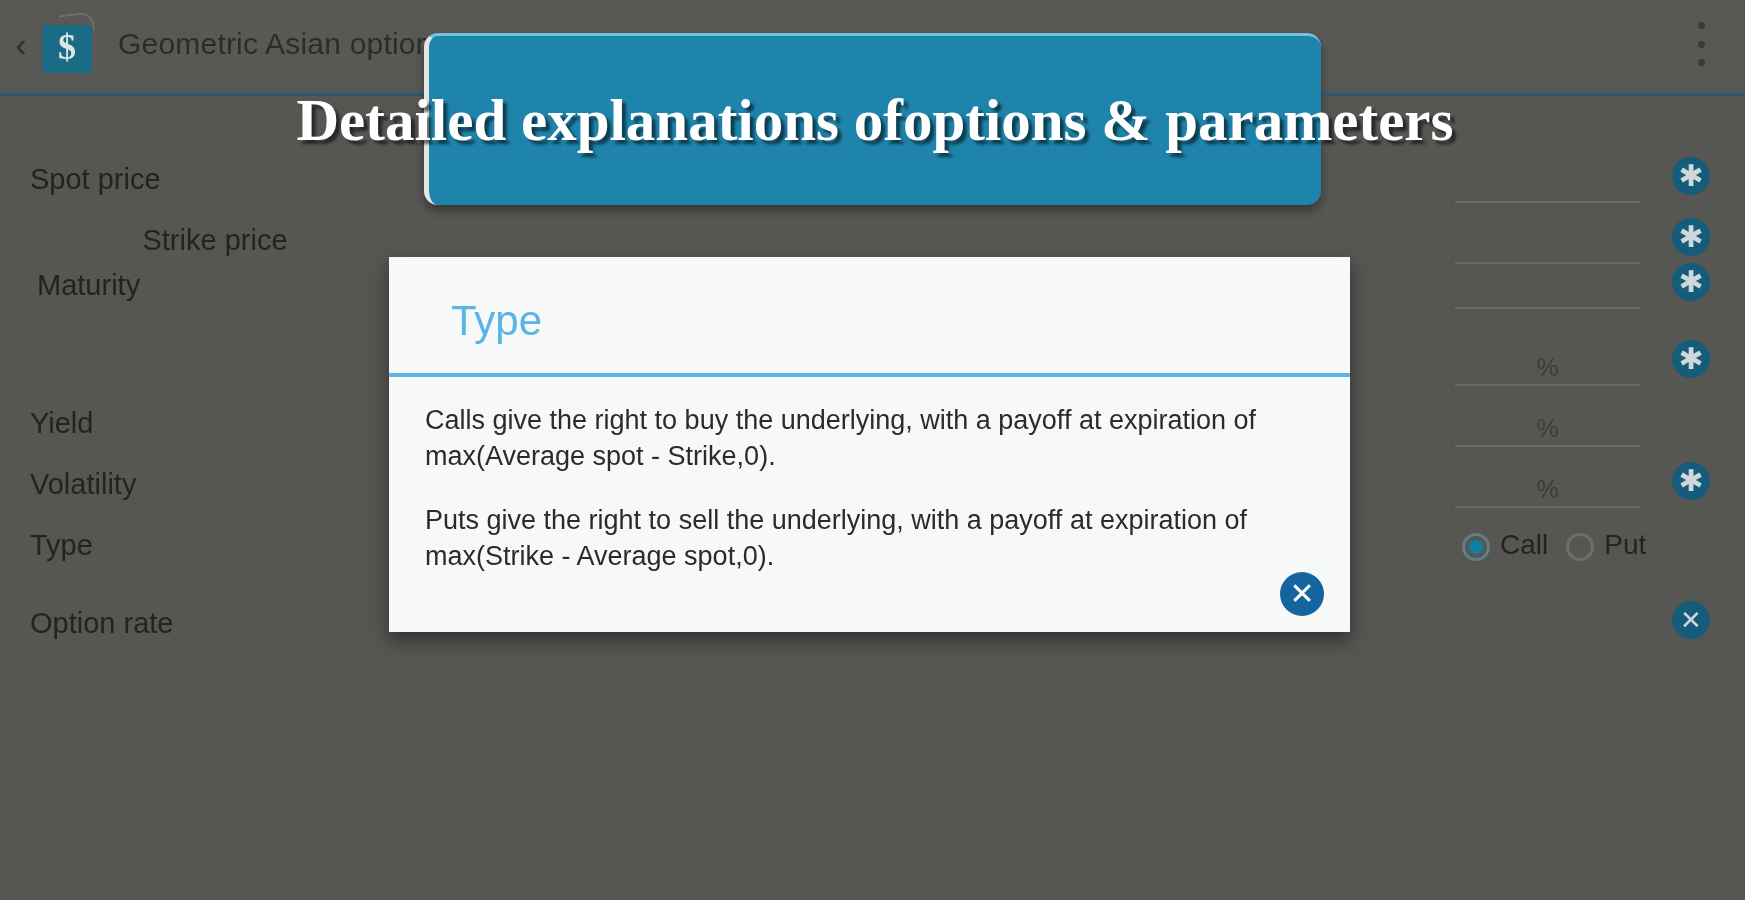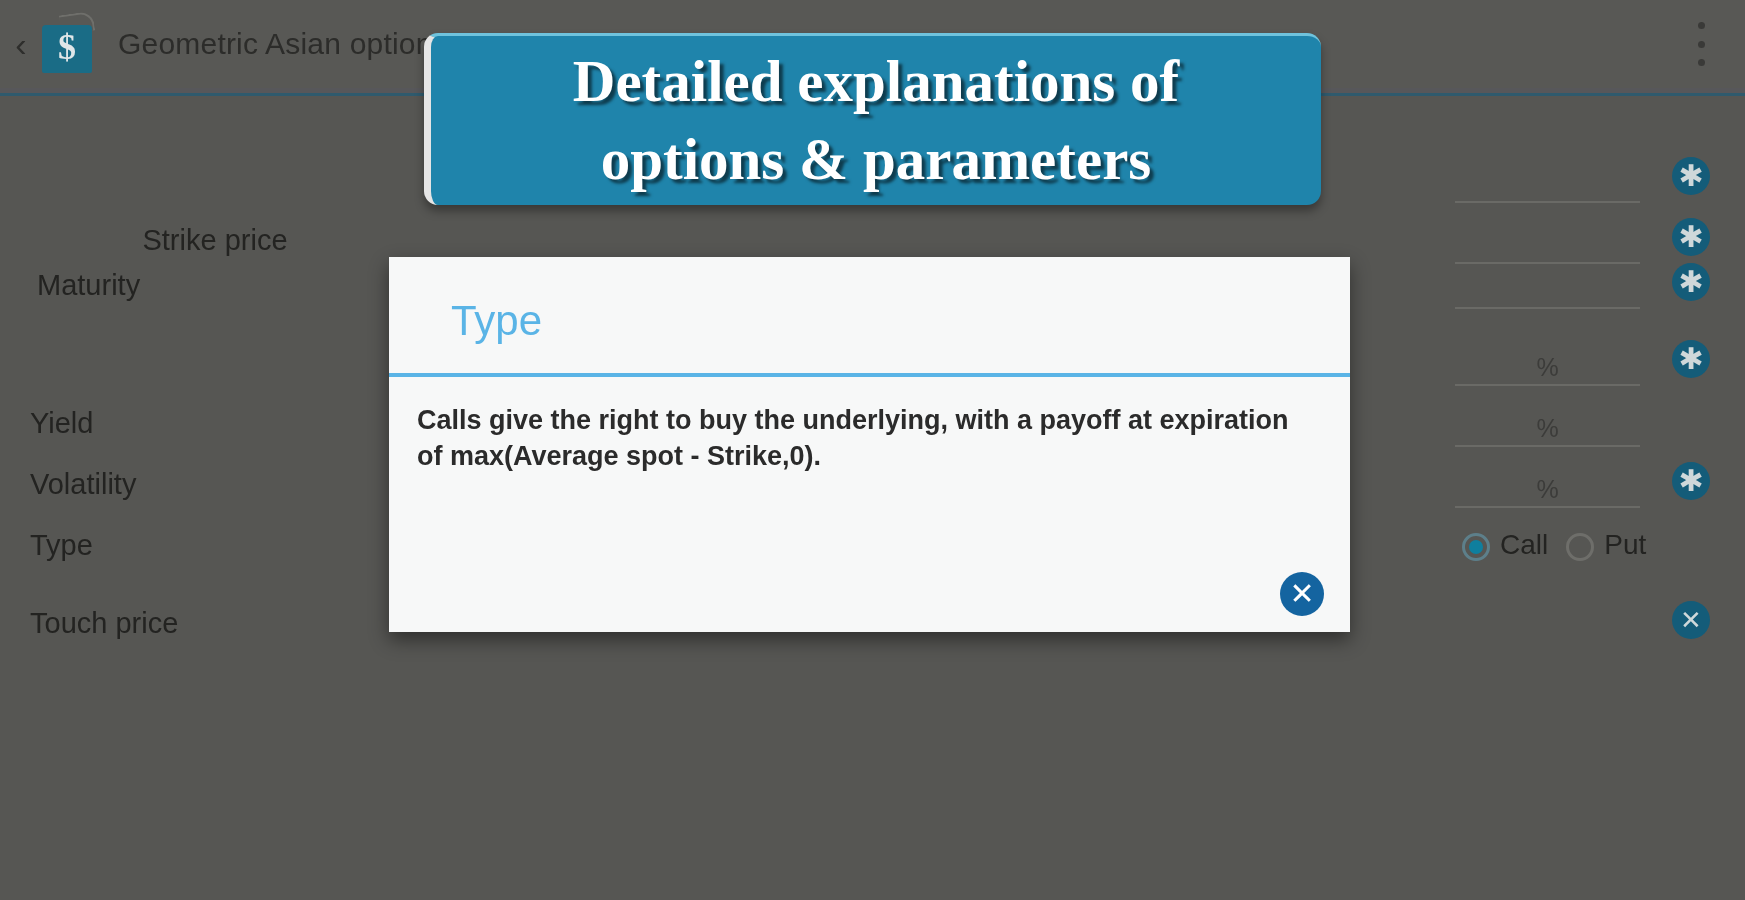--- a/index.html
+++ b/index.html
@@ -213,29 +213,29 @@
     font-size: 28px;
     color: #232321;
   }
 
   
   .banner {
     position: absolute;
     background: #1f84ab;
     border-radius: 14px;
     border-top: 3px solid #6fc3dd;
-    border-left: 7px solid #e5e5e5;
+    border-left: 5px solid #e5e5e5;
     box-shadow: 0 6px 10px rgba(0,0,0,.35);
     text-align: center;
     color: #fff;
     font-family: "Liberation Serif", serif;
     font-weight: bold;
     text-shadow: 4px 4px 3px rgba(0,0,0,.55);
     display: flex;
-    flex-direction: column;
+    flex-direction: row;
     align-items: center;
     justify-content: center;
   }
   .banner-top {
     left: 424px; top: 33px;
     width: 897px; height: 172px;
     font-size: 59px;
     line-height: 1.32;
   }
   .banner-bottom {
@@ -278,22 +278,21 @@
     font-size: 42px;
     color: #5ab4e6;
     font-family: "Liberation Sans", sans-serif;
   }
   .dialog-divider {
     margin-top: 28px;
     height: 4px;
     background: #5ab4e6;
   }
   .dialog-body {
-    padding: 26px 48px 0 28px;
-    font-weight: bold;
+    padding: 26px 48px 0 36px;
   }
   .dialog-para {
     font-size: 27px;
     line-height: 1.33;
     color: #2b2b2b;
     margin-bottom: 28px;
     font-family: "Liberation Sans", sans-serif;
   }
   .dialog-close {
     position: absolute;
@@ -344,20 +343,21 @@
   <div class="tabbar"></div>
   <div class="tabs-row">
     <div class="tab-label">PRICE</div>
     <div class="tab-label">GREEKS</div>
     <div class="tab-label">GRAPHS</div>
   </div>
 
   <div class="form">
 
     <div class="row" style="top:46px;">
+      <div class="row-label">Spot price</div>
       <div class="row-field">
         <span class="field-unit"></span>
       </div>
       <div class="info-icon" style="top:12px;">✱</div>
     </div>
 
     <div class="row" style="top:107px;text-align:center;">
       <div class="row-label">Strike price</div>
       <div class="row-field">
         <span class="field-unit"></span>
@@ -403,36 +403,37 @@
           <span class="radio-label">Call</span>
         </div>
         <div class="radio-item">
           <span class="radio-dot"></span>
           <span class="radio-label">Put</span>
         </div>
       </div>
     </div>
 
     <div class="row" style="top:490px;">
-      <div class="row-label">Touch price</div>
+      <div class="row-label">Option rate</div>
       <div class="info-icon x-style" style="top:12px;">✕</div>
     </div>
 
   </div>
 
   <div class="banner banner-top">
     <div class="banner-line">Detailed explanations of</div>
     <div class="banner-line">options &amp; parameters</div>
   </div>
 
   <div class="dialog">
     <div class="dialog-title">Type</div>
     <div class="dialog-divider"></div>
     <div class="dialog-body">
       <p class="dialog-para">Calls give the right to buy the underlying, with a payoff at expiration of max(Average spot - Strike,0).</p>
+      <p class="dialog-para">Puts give the right to sell the underlying, with a payoff at expiration of max(Strike - Average spot,0).</p>
     </div>
     <div class="dialog-close">✕</div>
   </div>
 
 
   <div class="scrim-bottom"></div>
 
 </div>
 
 </body></html>

